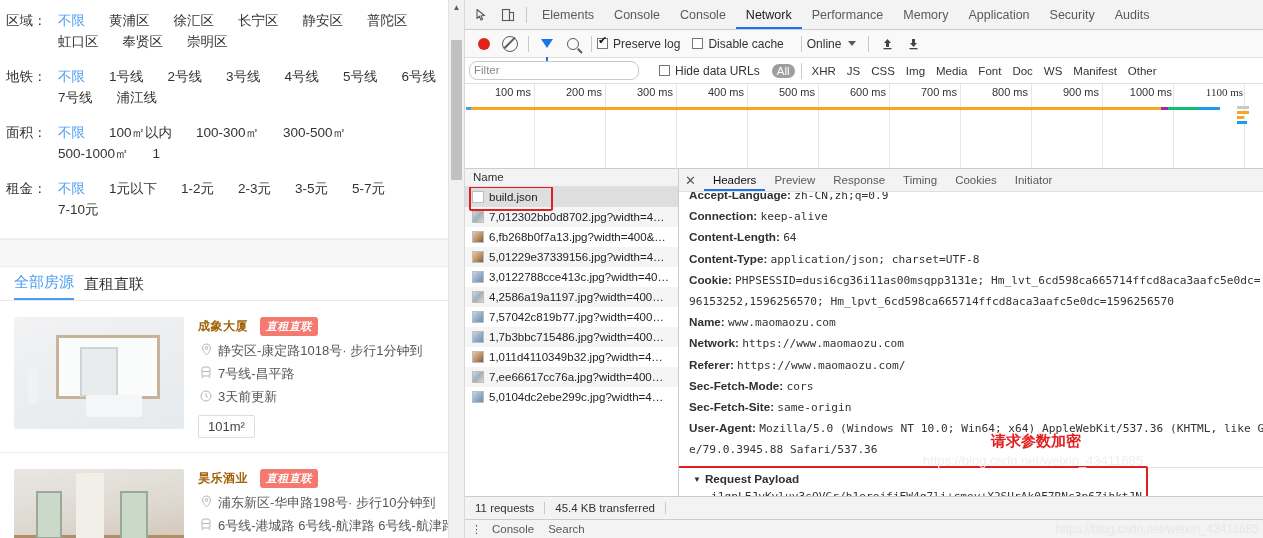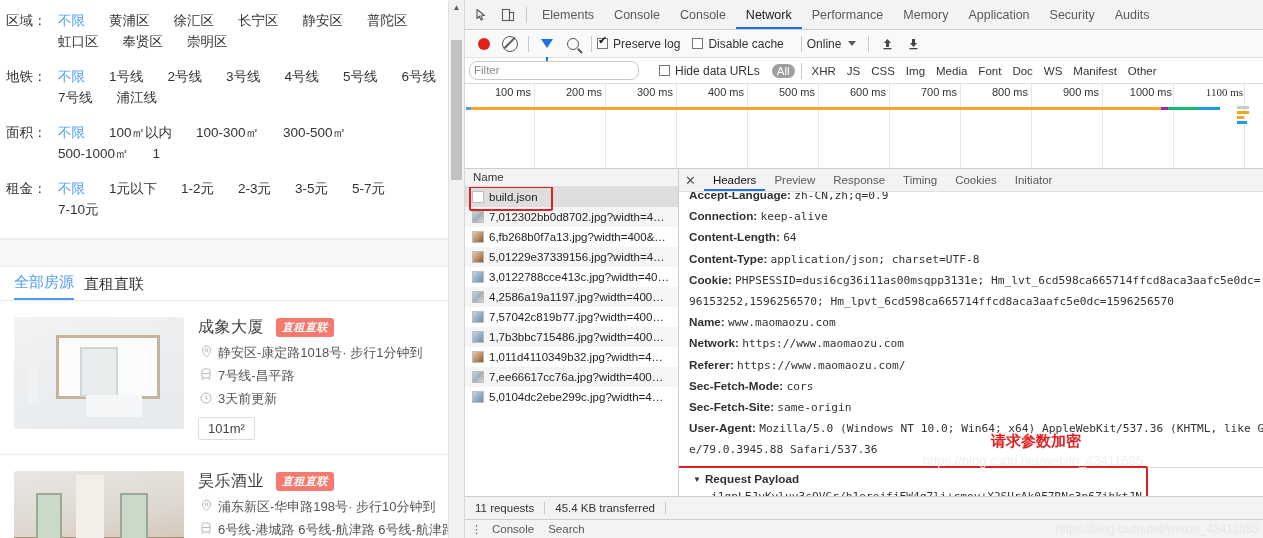--- a/index.html
+++ b/index.html
@@ -32,21 +32,21 @@
   .th-a2{position:absolute;left:66px;top:30px;width:34px;height:46px;background:#e9eced;border:2px solid #cfd4d6;}
   .th-a3{position:absolute;left:72px;top:78px;width:56px;height:22px;background:#f4f6f7;border-radius:2px;}
   .th-a4{position:absolute;left:14px;top:52px;width:10px;height:34px;background:#f1f2f3;}
   .th-b1{position:absolute;left:0;top:66px;width:170px;height:46px;background:#b08f68;}
   .th-b2{position:absolute;left:62px;top:4px;width:28px;height:68px;background:#f2efe9;}
   .th-b3{position:absolute;left:22px;top:22px;width:22px;height:44px;background:#cbd9c8;border:2px solid #9aa89a;}
   .th-b4{position:absolute;left:106px;top:22px;width:24px;height:46px;background:#cbd9c8;border:2px solid #9aa89a;}
 
   .linfo{padding-left:14px;flex:1;min-width:0;}
   .lhead{display:flex;align-items:center;margin-bottom:6px;}
-  .ltitle{font-size:16px;color:#404040;font-weight:400;letter-spacing:.5px;}
+  .ltitle{font-size:12px;color:#a16207;font-weight:700;letter-spacing:.5px;}
   .lbadge{margin-left:12px;background:#f4796f;color:#fff;font-size:11px;font-weight:bold;padding:2px 6px;border-radius:3px;letter-spacing:.5px;font-style:italic;}
   .lrow{display:flex;align-items:center;font-size:13px;color:#555;margin-bottom:5px;white-space:nowrap;overflow:hidden;}
   .lrow .ico{flex:0 0 16px;width:16px;margin-right:4px;color:#aaa;display:inline-block;text-align:center;}
   .larea{display:inline-block;border:1px solid #ddd;border-radius:2px;padding:3px 9px;font-size:13px;color:#444;margin-top:4px;}
 
   .vsb{position:absolute;right:0;top:0;width:15px;height:100%;background:#f1f1f1;border-left:1px solid #e2e2e2;}
   .vsb-up{position:absolute;top:0;left:0;width:15px;height:16px;color:#5a5a5a;font-size:8px;text-align:center;line-height:16px;}
   .vsb-thumb{position:absolute;top:40px;left:2px;width:11px;height:140px;background:#c1c1c1;border-radius:1px;}
 
   

